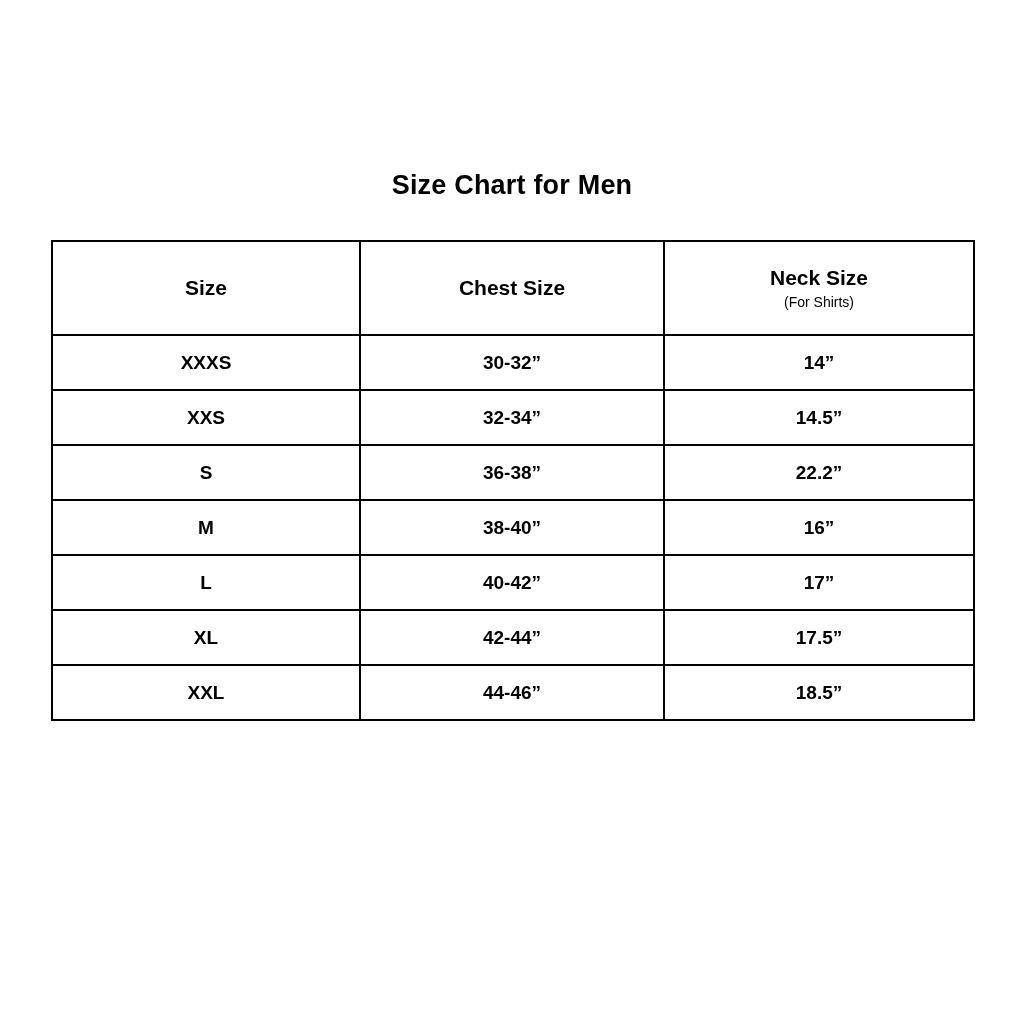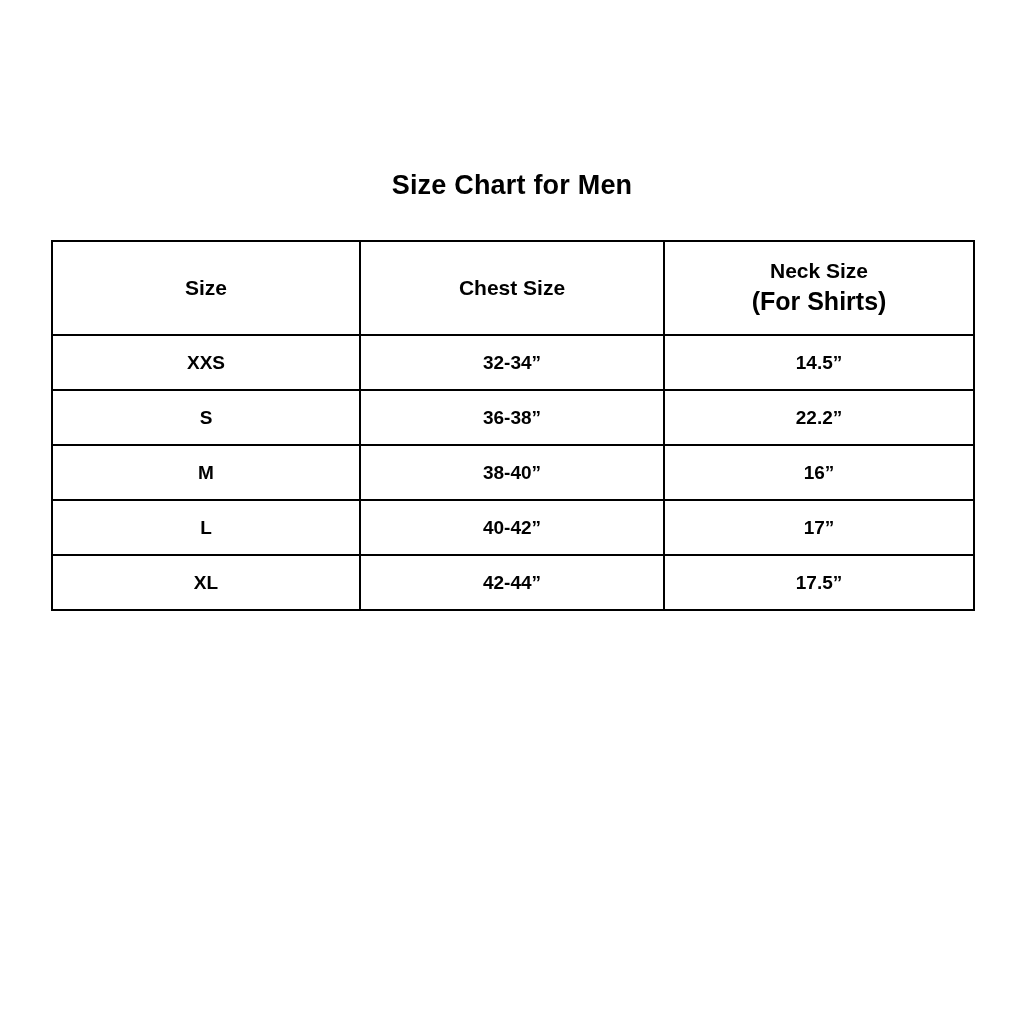--- a/index.html
+++ b/index.html
@@ -57,22 +57,22 @@
   table.size-chart col.c2 { width: 304px; }
   table.size-chart col.c3 { width: 310px; }
 
   table.size-chart thead th {
     height: 92px;
     font-size: 21px;
     line-height: 1.35;
   }
   table.size-chart thead th .sub {
     display: block;
-    font-size: 25px;
-    font-weight: bold;
+    font-size: 14px;
+    font-weight: normal;
   }
   table.size-chart tbody td {
     height: 53px;
   }
 </style>
 </head>
 <body>
 
 <div class="page">
 
@@ -94,20 +94,25 @@
             <span>Chest Size</span>
           </th>
           <th>
             <span>Neck Size</span>
             <span class="sub">(For Shirts)</span>
           </th>
         </tr>
       </thead>
       <tbody>
         <tr>
+          <td>XXXS</td>
+          <td>30-32”</td>
+          <td>14”</td>
+        </tr>
+        <tr>
           <td>XXS</td>
           <td>32-34”</td>
           <td>14.5”</td>
         </tr>
         <tr>
           <td>S</td>
           <td>36-38”</td>
           <td>22.2”</td>
         </tr>
         <tr>
@@ -118,17 +123,22 @@
         <tr>
           <td>L</td>
           <td>40-42”</td>
           <td>17”</td>
         </tr>
         <tr>
           <td>XL</td>
           <td>42-44”</td>
           <td>17.5”</td>
         </tr>
+        <tr>
+          <td>XXL</td>
+          <td>44-46”</td>
+          <td>18.5”</td>
+        </tr>
       </tbody>
     </table>
   </div>
 
 </div>
 
 </body></html>

